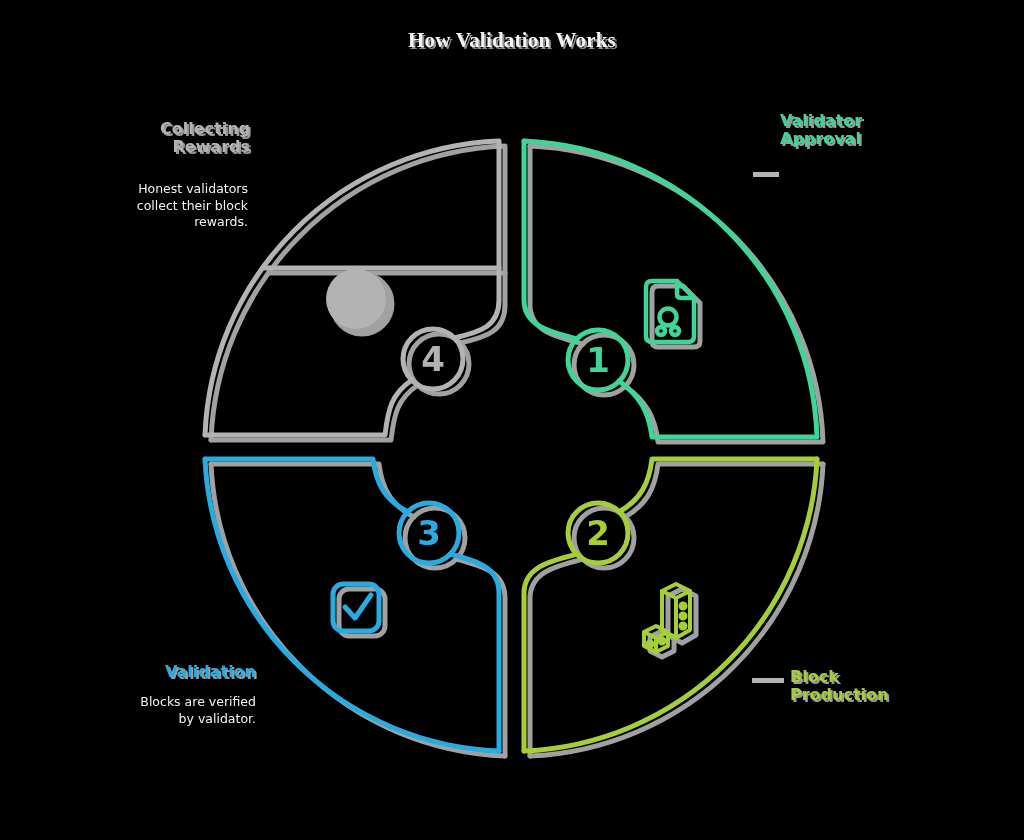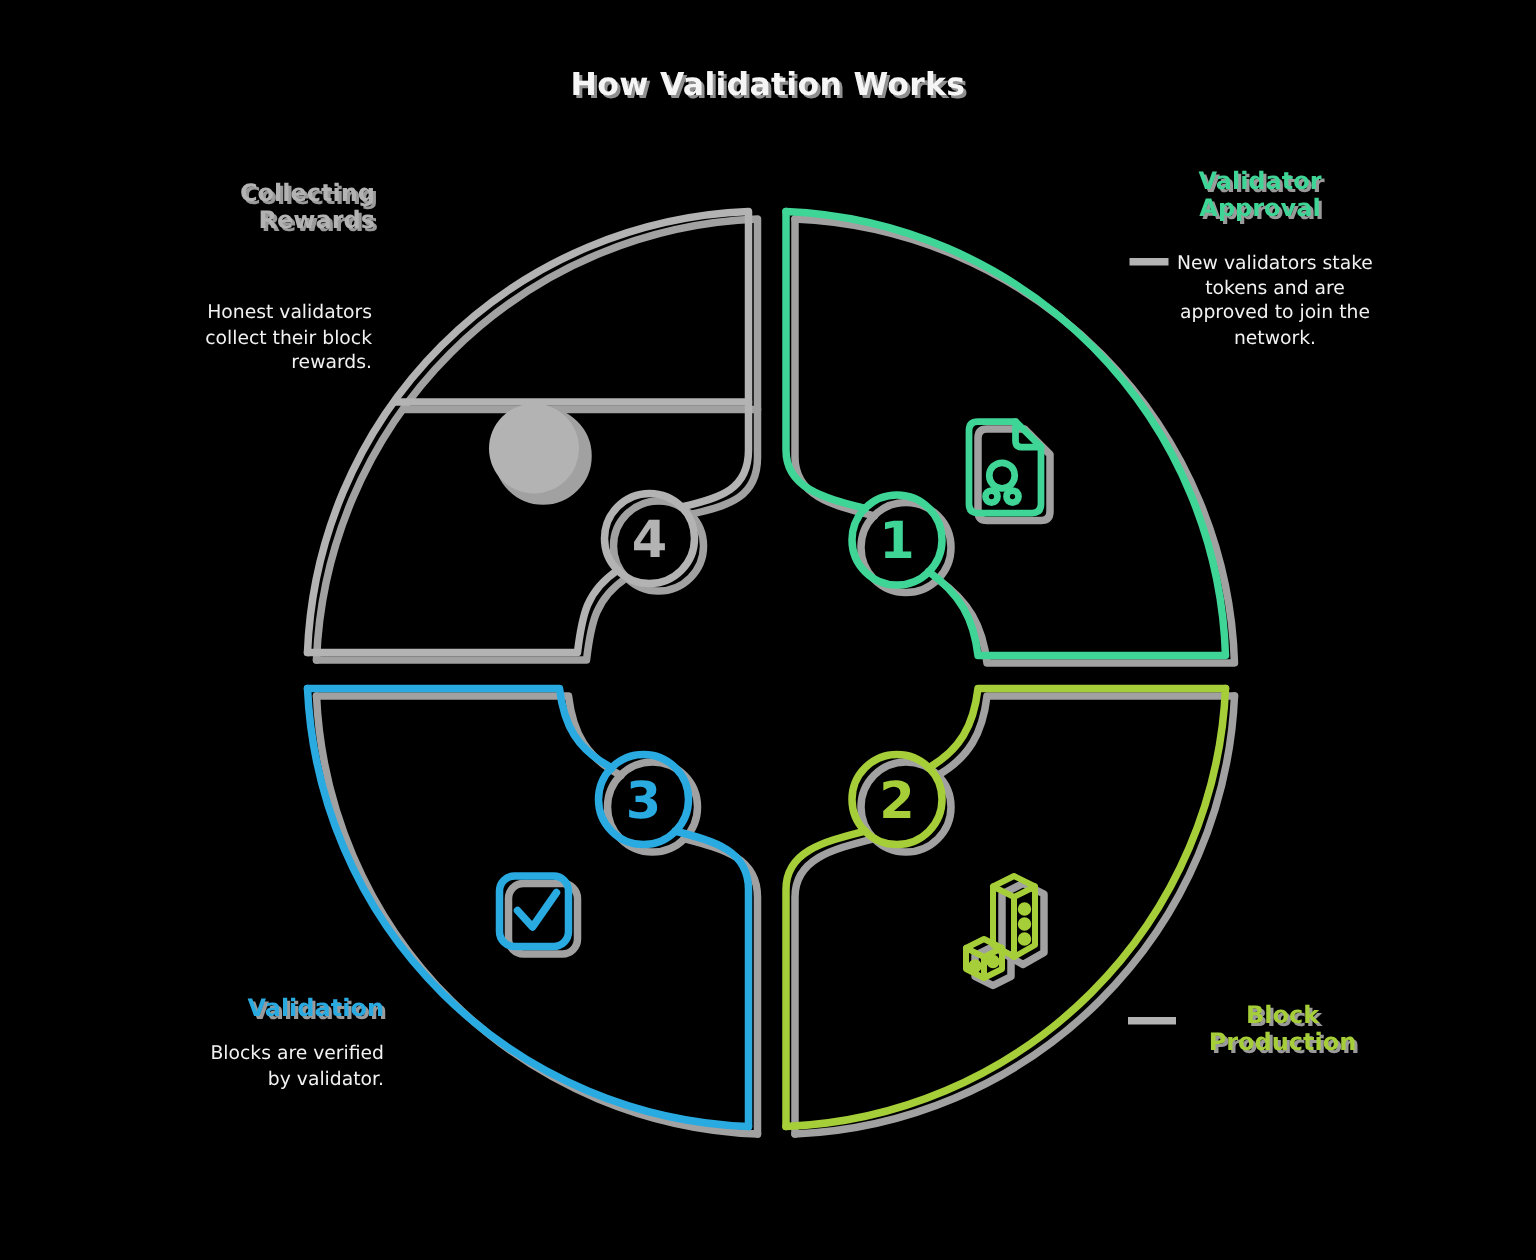--- a/index.html
+++ b/index.html
@@ -3,32 +3,33 @@
 <meta charset="utf-8">
 <style>
   html,body{margin:0;padding:0;}
   body{
     width:1024px;height:840px;position:relative;overflow:hidden;
     background:#000;
     font-family:"DejaVu Sans","Liberation Sans",sans-serif;
   }
   .stage{position:absolute;inset:0;width:1024px;height:840px;}
   svg.diagram{position:absolute;left:0;top:0;}
-  .label{position:absolute;text-align:center;}
+  .label{position:absolute;}
   .page-title{
-    left:362px;top:44px;width:300px;text-align:center;
+    left:362px;top:28px;width:300px;text-align:center;
     font-size:21px;font-weight:bold;color:#f5f5f5;letter-spacing:.2px;
     text-shadow:2px 2px 0 #8f8f8f;
+    font-family:Liberation Serif, serif;
   }
   .hdr{font-size:16px;font-weight:bold;line-height:1.15;text-shadow:2px 2px 0 #9a9a9a;}
   .body-txt{font-size:12.5px;line-height:1.32;color:#f2f2f2;}
   .tr-hdr{left:780px;top:112px;width:120px;color:var(--step1);}
   .tr-body{left:780px;top:167px;width:140px;}
   .tl-hdr{left:105px;top:120px;width:145px;text-align:right;color:var(--step4);}
-  .tl-body{left:100px;top:181px;width:148px;text-align:right;margin-top:19px;}
+  .tl-body{left:100px;top:181px;width:148px;text-align:right;}
   .bl-hdr{left:110px;top:663px;width:146px;text-align:right;color:var(--step3);}
   .bl-body{left:122px;top:694px;width:134px;text-align:right;}
   .br-hdr{left:790px;top:668px;width:130px;color:var(--step2);}
   .br-body{left:790px;top:738px;width:132px;}
   .dash{position:absolute;height:5px;background:#b3b3b3;}
   .dash-tr{left:753px;top:172px;width:26px;}
   .dash-br{left:752px;top:678px;width:32px;}
   .num{font-size:34px;font-weight:bold;text-anchor:middle;}
 </style>
 </head>
@@ -115,21 +116,20 @@
       </g>
     </g>
   </svg>
 
   <div class="label page-title">How Validation Works</div>
 
   <div class="label hdr tl-hdr">Collecting Rewards</div>
   <div class="label body-txt tl-body">Honest validators collect their block rewards.</div>
 
   <div class="label hdr tr-hdr">Validator Approval</div>
-  <div class="label body-txt tr-body">New validators stake tokens and are approved to join the network.</div>
 
   <div class="label hdr bl-hdr">Validation</div>
   <div class="label body-txt bl-body">Blocks are verified by validator.</div>
 
   <div class="label hdr br-hdr">Block Production</div>
 
   <div class="dash dash-tr"></div>
   <div class="dash dash-br"></div>
 </div>
 

